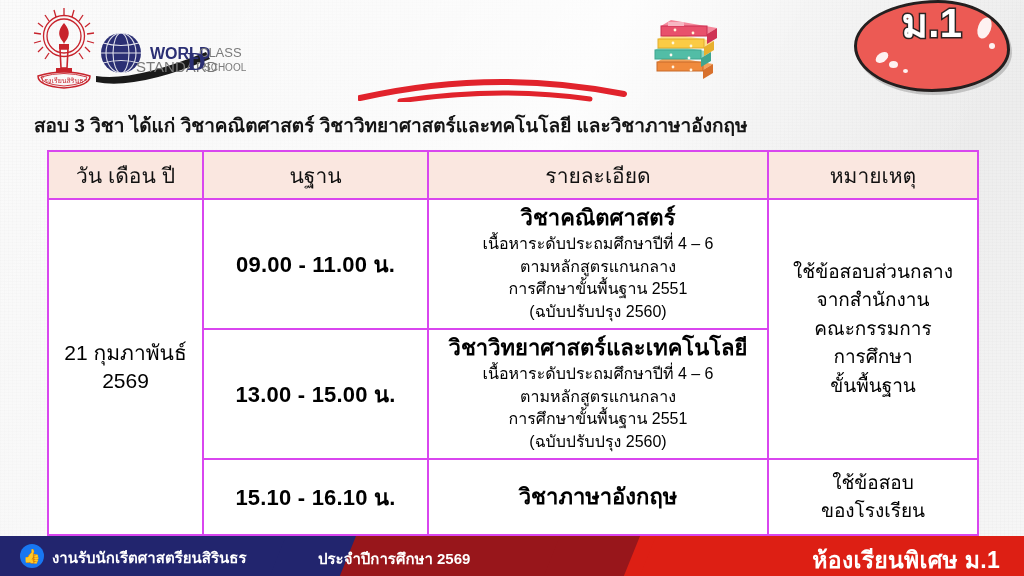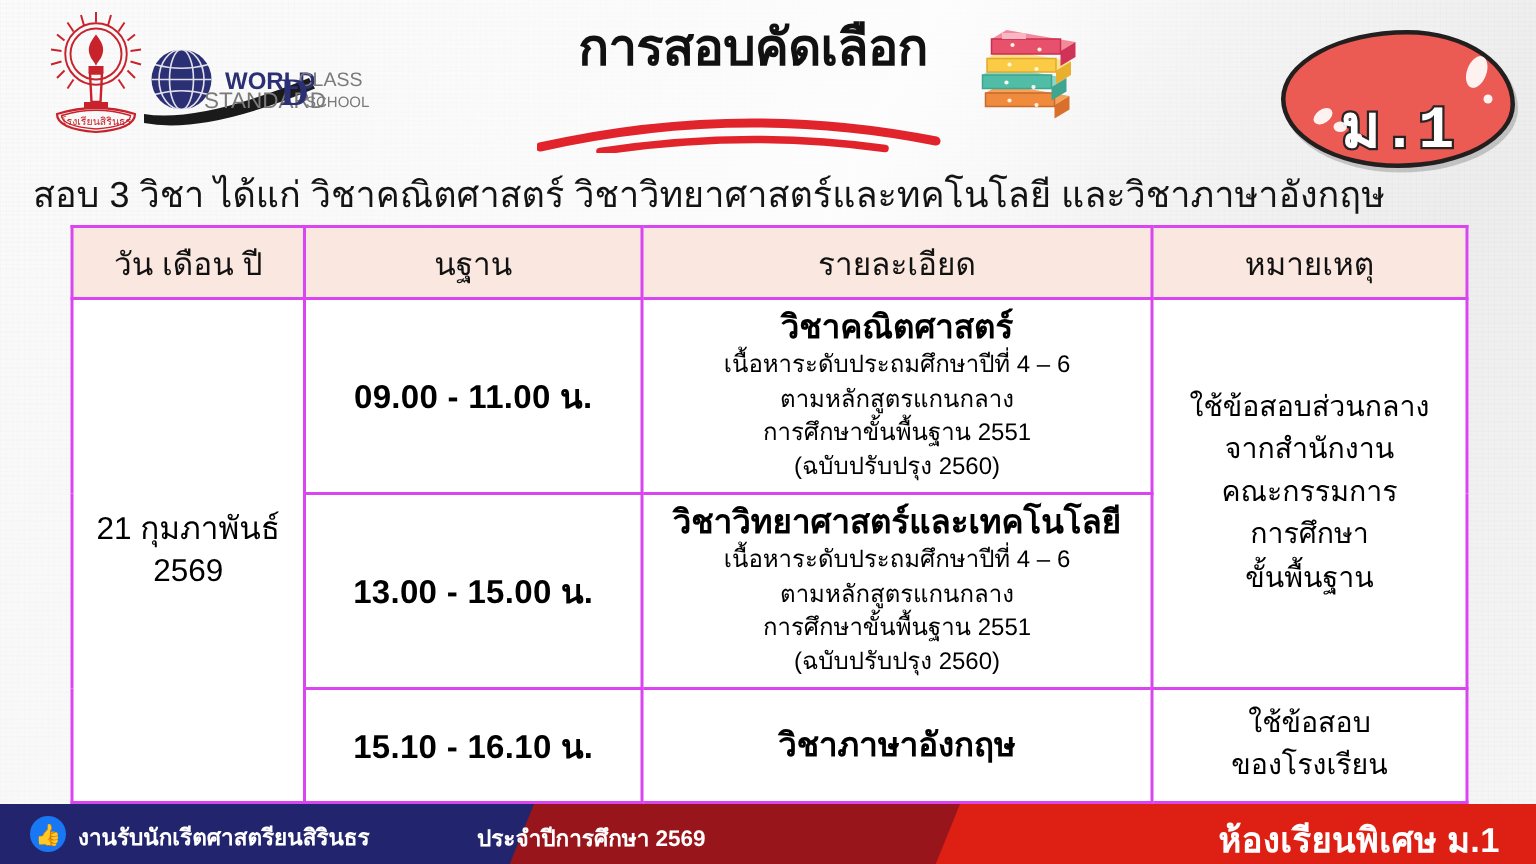--- a/index.html
+++ b/index.html
@@ -32,42 +32,41 @@
   #title-block { position:absolute; left:352px; top:14px; width:300px; text-align:center; }
   #main-title {
     font-size:34px; font-weight:bold; color:#111; letter-spacing:-0.5px;
     white-space:nowrap; line-height:1.1;
   }
   #title-underline { position:absolute; left:358px; top:72px; width:270px; height:30px; }
   #books-icon { position:absolute; left:645px; top:12px; width:78px; height:70px; }
 
   
   #badge {
-    position:absolute; right:14px; top:20px; width:156px; height:92px;
+    position:absolute; right:14px; top:0; width:156px; height:92px;
     background:#ec5a54;
     border:3px solid #241f1f;
     border-radius: 54% 46% 50% 50% / 50% 54% 46% 50%;
-    display:flex; align-items:flex-end; justify-content:center;
+    display:flex; align-items:flex-start; justify-content:center;
     box-shadow: 2px 3px 0 rgba(0,0,0,0.18);
-    font-family: Liberation Mono, monospace;
   }
   #badge-text {
     font-size:40px; font-weight:bold; color:#ffffff;
     -webkit-text-stroke: 3px #2b2323; paint-order: stroke fill;
     letter-spacing:0.5px; line-height:1;
   }
   .badge-dot { position:absolute; background:#fff; border-radius:50%; opacity:0.92; }
 
   
   #smte-row { position:absolute; left:22px; top:110px; width:990px; display:flex; align-items:baseline; }
   #smte-label {
     font-family:"Liberation Serif","DejaVu Serif", serif;
     font-size:29px; font-weight:bold; color:#111; letter-spacing:-0.5px;
   }
-  #smte-desc { font-size:24px; color:#141414; white-space:nowrap; }
+  #smte-desc { font-size:19px; color:#141414; margin-left:12px; white-space:nowrap;font-weight:bold; }
 
   
   #tbl {
     position:absolute; left:47px; top:150px; width:930px;
     border-collapse: collapse; table-layout: fixed;
     background:#ffffff;
   }
   #tbl td, #tbl th { border:2px solid #d946ef; text-align:center; vertical-align:middle; }
   #tbl thead th { background:#fae7e0; height:48px; font-size:21px; font-weight:normal; color:#111; }
   .c-date { width:155px; }
@@ -151,23 +150,20 @@
         <path d="M15 37 Q33 32 51 37"></path>
     </g>
     <path d="M8 50 Q45 56 118 26 L122 33 Q48 64 8 56 Z" fill="#1a1a1a"></path>
     <text x="62" y="33" font-size="16" font-weight="bold" fill="#2b2f74" font-family="'Liberation Sans',sans-serif">WORLD</text>
     <text x="111" y="31" font-size="13" fill="#7a7a7a" font-family="'Liberation Sans',sans-serif">CLASS</text>
     <text x="48" y="46" font-size="15" fill="#7a7a7a" font-family="'Liberation Sans',sans-serif">STANDARD</text>
     <text x="116" y="45" font-size="10" fill="#7a7a7a" font-family="'Liberation Sans',sans-serif">SCHOOL</text>
     <text x="99" y="44" font-size="26" font-weight="bold" fill="#2b2f74" font-family="'Liberation Serif',serif">D</text>
   </svg>
 
-  <div id="title-block">
-    <div id="main-title">การสอบคัดเลือก</div>
-  </div>
   <svg id="title-underline" viewBox="0 0 270 30">
     <path d="M2 26 Q135 -4 266 22" stroke="#e1232c" stroke-width="6" fill="none" stroke-linecap="round"></path>
     <path d="M42 29 Q140 14 232 27" stroke="#e1232c" stroke-width="5" fill="none" stroke-linecap="round"></path>
   </svg>
 
   <svg id="books-icon" viewBox="0 0 78 70">
     <g>
       <path d="M12 50 L58 58 L68 52 L22 44 Z" fill="#f5a25a"></path>
       <rect x="12" y="50" width="46" height="9" fill="#f08a3c"></rect>
       <path d="M58 58 L68 52 L68 61 L58 67 Z" fill="#d8702c"></path>

